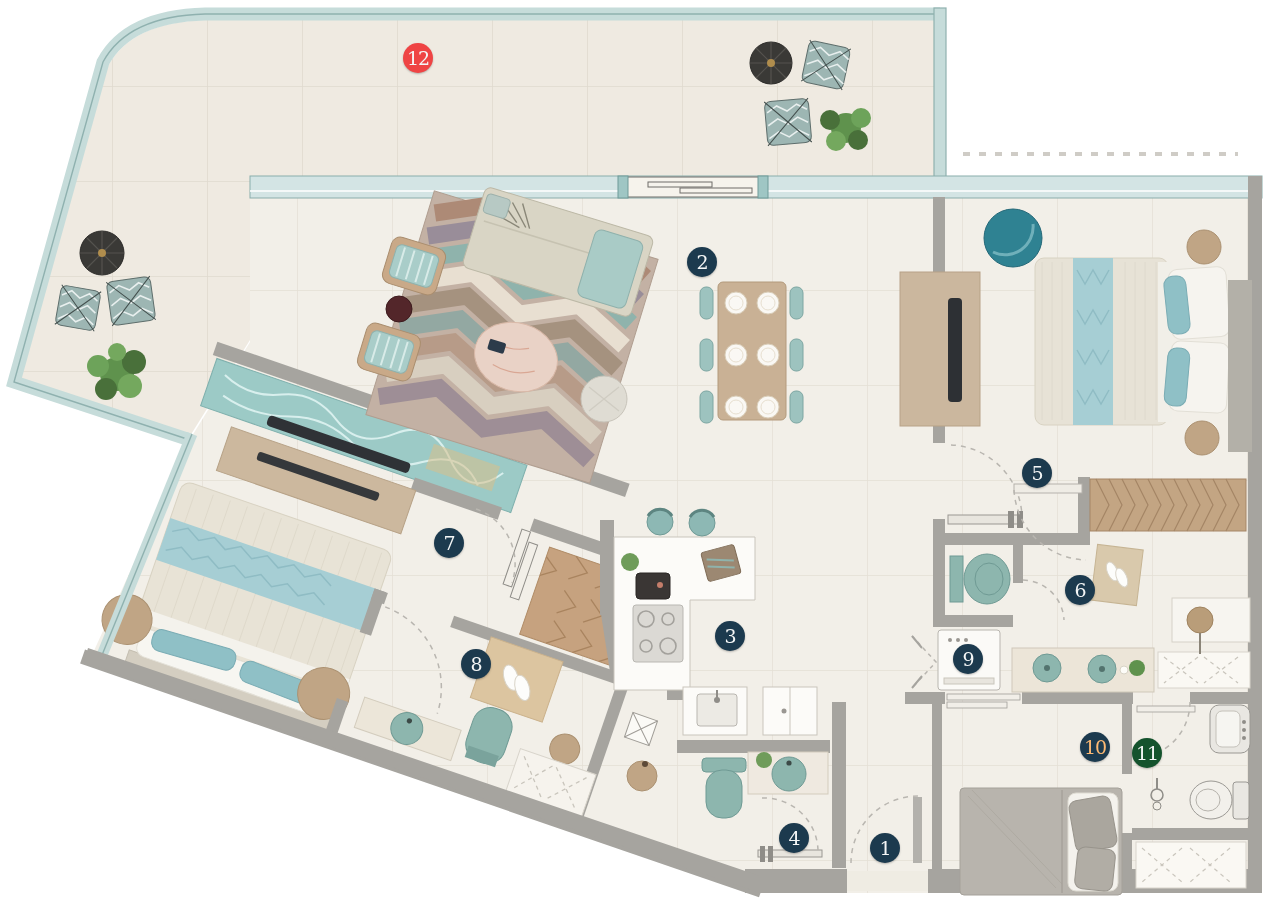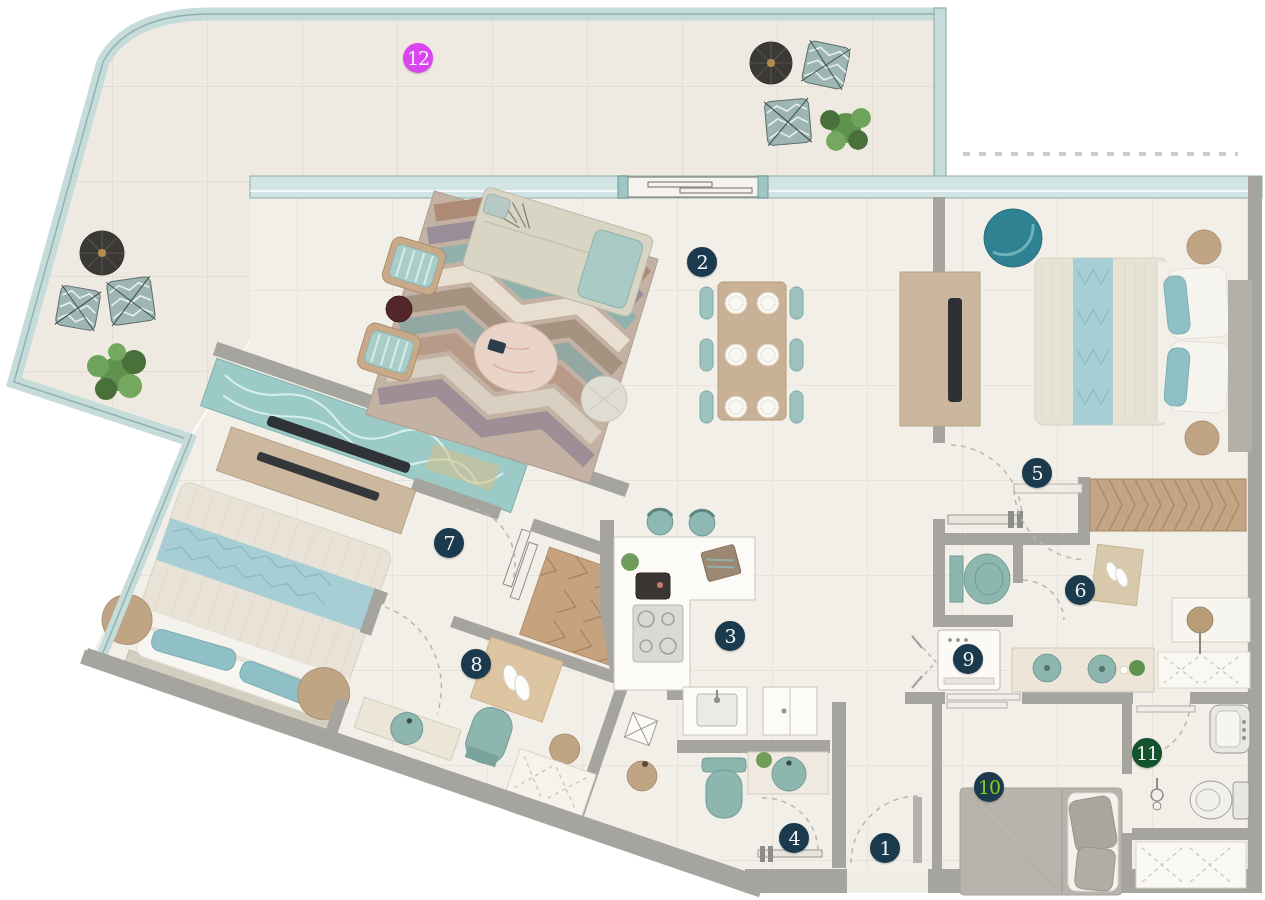--- a/index.html
+++ b/index.html
@@ -452,17 +452,17 @@
 <div id="markers">
       <div class="marker" style="left: 870px; top: 833px; background: rgb(28, 58, 78); color: rgb(244, 246, 246);">1</div>
       <div class="marker" style="left: 687px; top: 247px; background: rgb(28, 58, 78); color: rgb(244, 246, 246);">2</div>
       <div class="marker" style="left: 715px; top: 621px; background: rgb(28, 58, 78); color: rgb(244, 246, 246);">3</div>
       <div class="marker" style="left: 779px; top: 823px; background: rgb(28, 58, 78); color: rgb(244, 246, 246);">4</div>
       <div class="marker" style="left: 1022px; top: 458px; background: rgb(28, 58, 78); color: rgb(244, 246, 246);">5</div>
       <div class="marker" style="left: 1065px; top: 575px; background: rgb(28, 58, 78); color: rgb(244, 246, 246);">6</div>
       <div class="marker" style="left: 434px; top: 528px; background: rgb(28, 58, 78); color: rgb(244, 246, 246);">7</div>
       <div class="marker" style="left: 461px; top: 649px; background: rgb(28, 58, 78); color: rgb(244, 246, 246);">8</div>
       <div class="marker" style="left: 953px; top: 644px; background: rgb(28, 58, 78); color: rgb(244, 246, 246);">9</div>
-      <div class="marker" style="left: 974px; top: 732px; background: rgb(28, 58, 78); color: #84cc16; margin-top: 40px;">10</div>
+      <div class="marker" style="left: 1080px; top: 732px; background: rgb(28, 58, 78); color: #fdba74;">10</div>
       <div class="marker" style="left: 1132px; top: 738px; background: #14532d; color: rgb(244, 246, 246);">11</div>
-      <div class="marker" style="left: 403px; top: 43px; background: #d946ef; color: rgb(244, 246, 246);">12</div>
+      <div class="marker" style="left: 403px; top: 43px; background: #ef4444; color: rgb(244, 246, 246);">12</div>
     </div>
 </div>
 
 </body></html>

